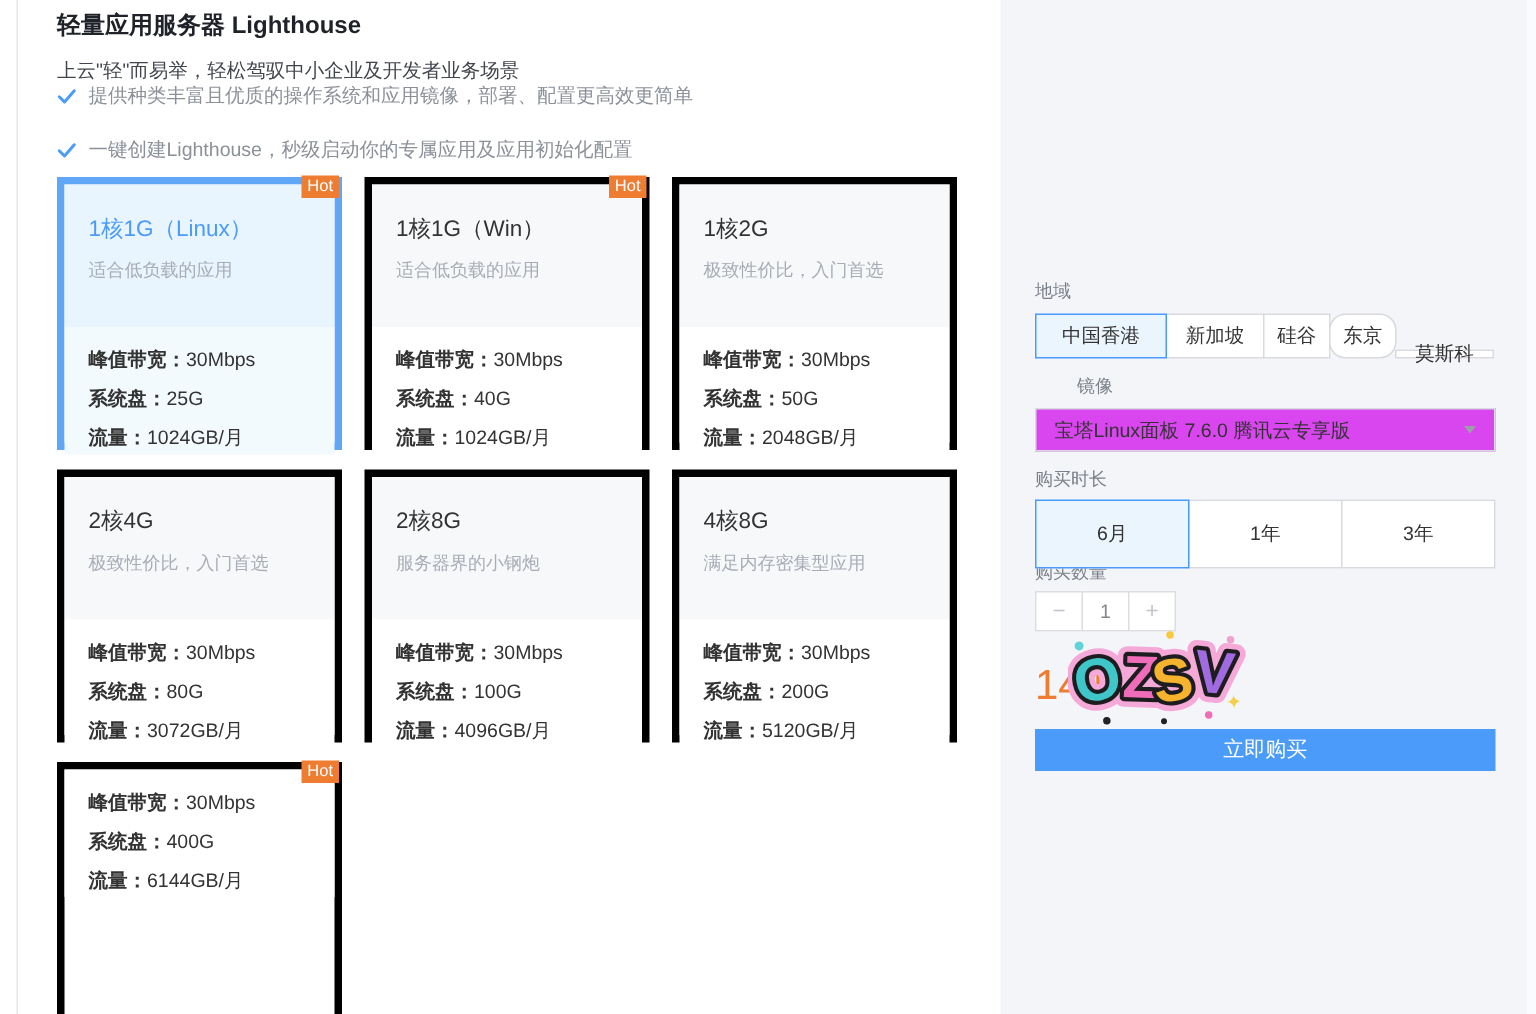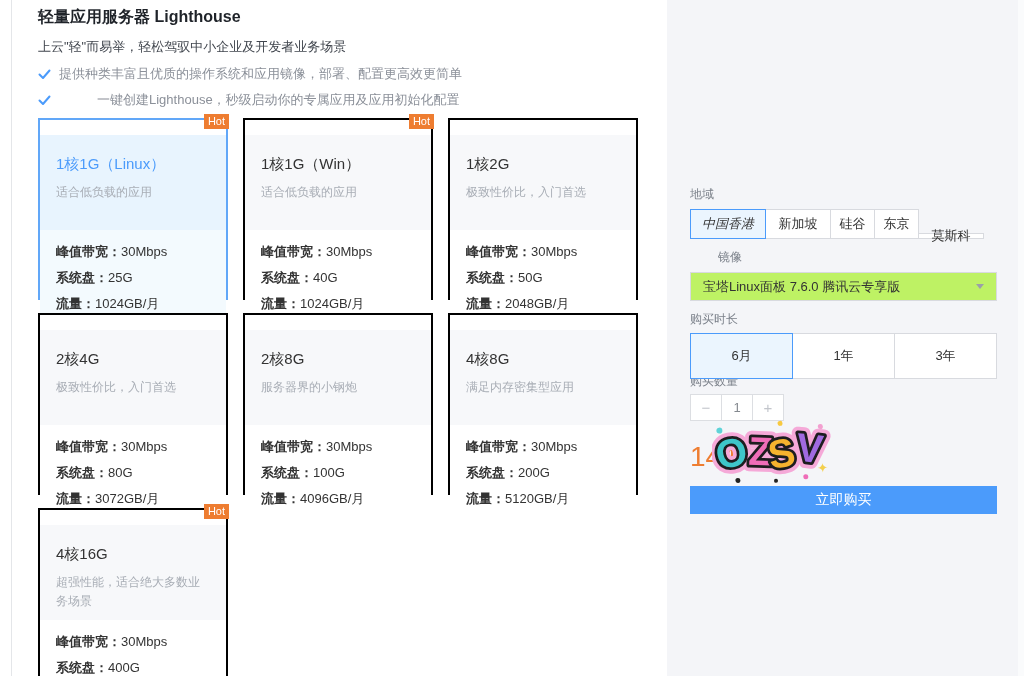--- a/index.html
+++ b/index.html
@@ -5,28 +5,28 @@
   * { margin:0; padding:0; box-sizing:border-box; }
   html,body { width:1024px; height:676px; overflow:hidden; background:#fff;
     font-family:"Liberation Sans","DejaVu Sans",sans-serif; }
   .edge-line { position:absolute; left:11px; top:0; bottom:0; width:1px; background:#e4e6e9; }
 
   
   .page-title { position:absolute; left:38px; top:7px; font-size:16px; font-weight:bold; color:#1f2329; }
   .page-subtitle { position:absolute; left:38px; top:38px; font-size:13px; color:#41464e; }
   .feature { position:absolute; left:38px; font-size:13px; color:#8b9099; display:flex; align-items:center; }
   .feature .check { margin-right:8px; display:inline-flex; }
-  .feature-1 { top:65px; }
-  .feature-2 { top:91px;gap:38px; }
+  .feature-1 { top:55px; }
+  .feature-2 { top:91px; }
 
   .grid { position:absolute; left:38px; top:118px; width:600px;
     display:grid; grid-template-columns:repeat(3,190px); column-gap:15px; row-gap:13px; grid-auto-rows:182px; }
 
-  .card { position:relative; border:2px solid #000000; background:#fff; cursor:pointer; }
-  .card-top { height:95px; background:#f7f8fa; padding:20px 16px 0;margin-top:15px; }
+  .card { position:relative; border:5px solid #000000; background:#fff; cursor:pointer; }
+  .card-top { height:95px; background:#f7f8fa; padding:20px 16px 0; }
   .card-title { font-size:15px; color:#333; }
   .card-desc { margin-top:9px; font-size:12px; color:#a8adb5; line-height:19px; }
   .card-bottom { height:85px; padding:9px 16px 0; background:#fff; }
   .spec { font-size:13px; color:#333; line-height:26px; white-space:nowrap; }
   .spec-label { font-weight:bold;text-align:center; }
   .card.selected { border-color:#61a7f8; }
   .card.selected .card-top { background:#e8f4fe; }
   .card.selected .card-bottom { background:#f3fafe; }
   .card.selected .card-title { color:#4b9bfb; }
   .hot-badge { position:absolute; top:-6px; right:-3px; z-index:2; background:#ee7d31; color:#fff;
@@ -41,24 +41,24 @@
   .lbl-duration { top:311px; }
   .lbl-quantity { top:373px; }
 
   .btn-group { position:absolute; left:23px; display:flex; }
   .group-regions { top:209px; height:30px; }
   .group-durations { top:333px; height:46px; }
   .opt-btn { border:1px solid #d8dadf; background:#fff; color:#333; font-size:13px;
     display:flex; align-items:center; justify-content:center; margin-left:-1px; cursor:pointer; }
   .btn-group .opt-btn:first-child { margin-left:0; }
   .opt-btn.selected { border-color:#4b9bfb; background:#ebf5fe; z-index:1; }
-  .w-hk{width:76px;font-style:italic;} .w-sg{width:66px;} .w-sv{width:45px;} .w-tk{width:45px;} .w-mo{width:66px;margin-top:24px;}
+  .w-hk{width:88px;} .w-sg{width:66px;} .w-sv{width:45px;} .w-tk{width:45px;border-radius:11px;} .w-mo{width:66px;margin-top:24px;}
   .w-dur{width:103px;}
 
-  .dropdown { position:absolute; left:23px; top:272px; width:307px; height:29px; background:#bef264;
+  .dropdown { position:absolute; left:23px; top:272px; width:307px; height:29px; background:#d946ef;
     border:1px solid #d8dadf; display:flex; align-items:center; padding:0 12px; font-size:13px; color:#333; cursor:pointer; }
   .caret { margin-left:auto; width:0; height:0; border-left:4px solid transparent;
     border-right:4px solid transparent; border-top:5px solid #9ba0a8; }
 
   .stepper { position:absolute; left:23px; top:394px; height:27px; display:flex; }
   .step-btn { width:32px; border:1px solid #dcdee2; background:#fff; color:#c2c5cb; font-size:15px;
     display:flex; align-items:center; justify-content:center; cursor:pointer; }
   .step-value { width:32px; margin-left:-1px; border:1px solid #dcdee2; background:#fff; color:#84898f;
     font-size:13px; display:flex; align-items:center; justify-content:center; }
   .step-plus { margin-left:-1px; }
@@ -165,24 +165,20 @@
     </div>
     <div class="card-bottom">
       <div class="spec"><span class="spec-label">峰值带宽：</span><span>30Mbps</span></div>
       <div class="spec"><span class="spec-label">系统盘：</span><span>200G</span></div>
       <div class="spec"><span class="spec-label">流量：</span><span>5120GB/月</span></div>
     </div>
   </div>
 
   <div class="card">
     <div class="hot-badge">Hot</div>
-    <div class="card-top">
-      <div class="card-title">4核16G</div>
-      <div class="card-desc">超强性能，适合绝大多数业务场景</div>
-    </div>
     <div class="card-bottom">
       <div class="spec"><span class="spec-label">峰值带宽：</span><span>30Mbps</span></div>
       <div class="spec"><span class="spec-label">系统盘：</span><span>400G</span></div>
       <div class="spec"><span class="spec-label">流量：</span><span>6144GB/月</span></div>
     </div>
   </div>
 
 </div>
 
 <div class="panel">

